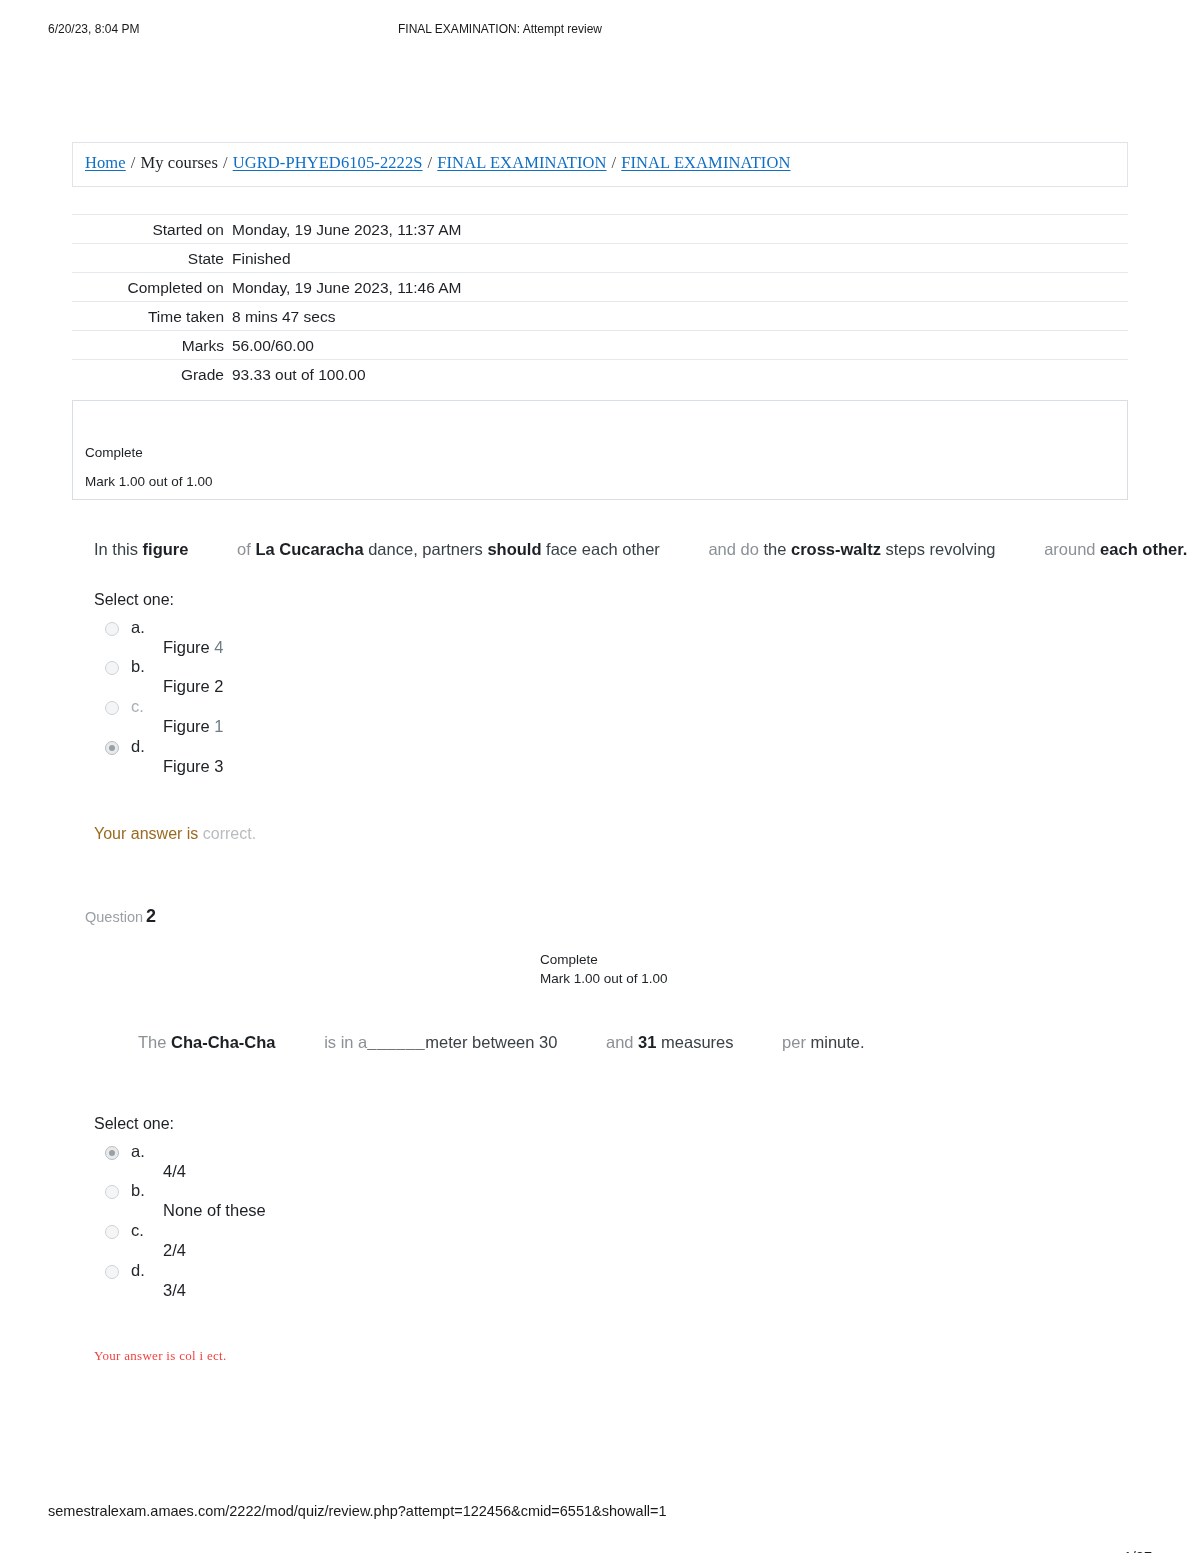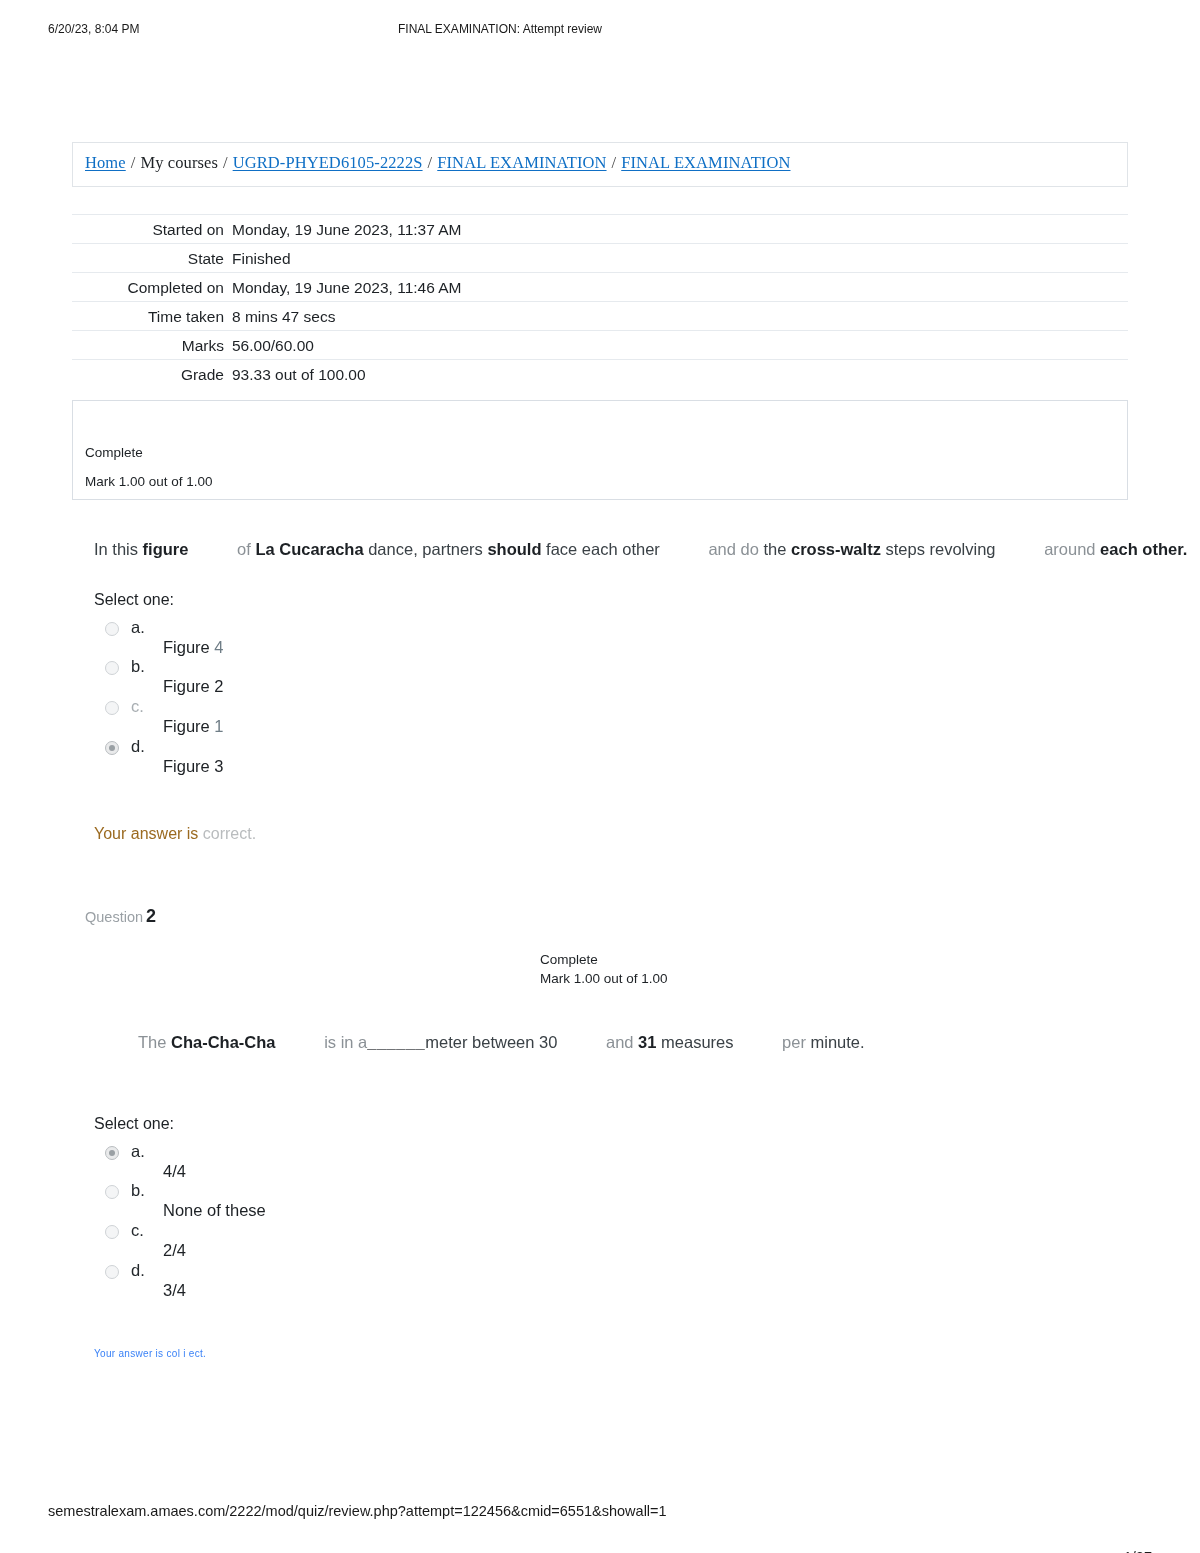--- a/index.html
+++ b/index.html
@@ -204,23 +204,23 @@
   .option .txt .num-faint { color: #6f7d86; }
 
   .feedback {
     position: absolute;
     font-size: 16px;
     color: #9b6a20;
     white-space: nowrap;
   }
   .feedback .tail { color: #b9bcbe; }
   .feedback.mono {
-    font-family: Liberation Sans, sans-serif;
-    font-size: 10px;
-    color: #3b82f6;
+    font-family: Liberation Serif, serif;
+    font-size: 13px;
+    color: #ef4444;
     letter-spacing: 0.3px;
   }
 
   
   .q2-label {
     position: absolute;
     left: 85px;
     top: 906px;
     font-size: 14.5px;
     color: #9aa0a5;

